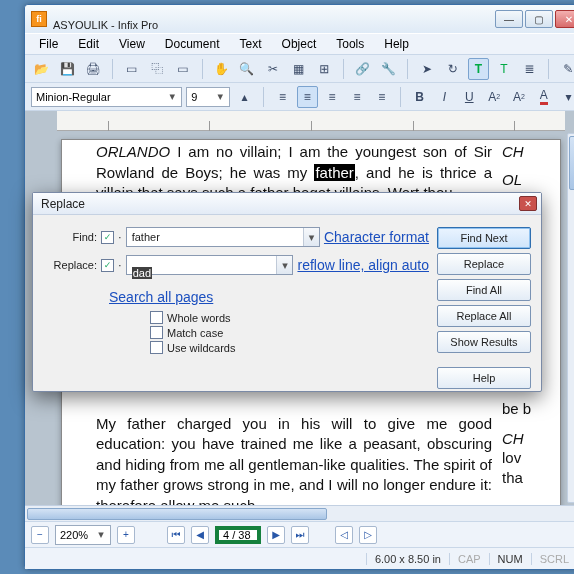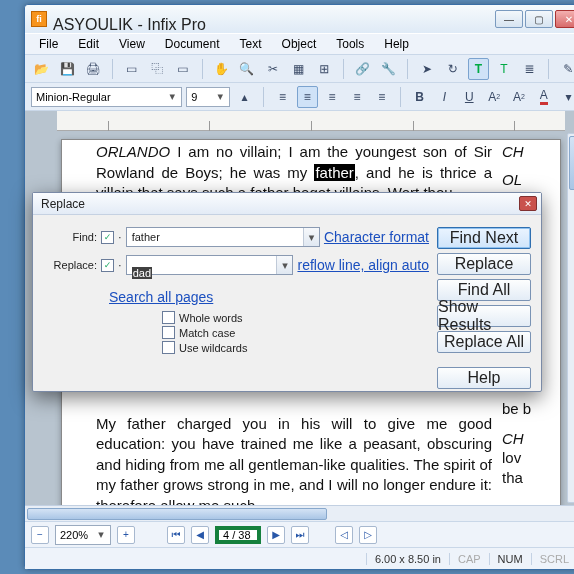--- a/index.html
+++ b/index.html
@@ -2,21 +2,21 @@
 <html><head>
 <meta charset="utf-8">
 <style>
 * { box-sizing: border-box; margin: 0; padding: 0; font-family: "Segoe UI", Tahoma, sans-serif; }
 body { background: #5b8bb8; width: 574px; height: 574px; overflow: hidden; position: relative; }
 
 
 .window { position: absolute; left: 24px; top: 4px; width: 562px; height: 566px; background: #f0f0f0; border: 1px solid #3a6ea5; border-radius: 4px; box-shadow: 0 0 6px rgba(0,0,0,.3); display: flex; flex-direction: column; }
 .titlebar { height: 28px; background: linear-gradient(#f6fafc,#dfeaf6); display: flex; align-items: center; padding: 0 2px 0 6px; border-top-left-radius: 4px; border-top-right-radius: 4px; }
 .titlebar .appicon { width: 16px; height: 16px; background: #f7941d; border: 1px solid #c06500; margin-right: 6px; display:flex; align-items:center; justify-content:center; font-size:9px; color:#fff; font-weight:bold; }
-.titlebar .title { font-size: 16px; color: #222; flex: 1; margin-top: 12px; }
+.titlebar .title { font-size: 11px; color: #222; flex: 1; margin-top: 12px; }
 .winbtns { display: flex; gap: 2px; }
 .winbtn { width: 28px; height: 18px; border: 1px solid #7a9abf; border-radius: 2px; background: linear-gradient(#f3f7fb,#d7e4f1); display:flex; align-items:center; justify-content:center; font-size:10px; color:#333; }
 .winbtn.close { background: linear-gradient(#f3b0b0,#d86b6b); color:#fff; border-color:#a33; }
 
 
 .menubar { height: 22px; background: #eef3fa; display: flex; align-items: center; padding: 0 4px; font-size: 12px; border-top: 1px solid #fff; border-bottom: 1px solid #c9d7e8; }
 .menubar span { padding: 2px 10px; cursor: default; }
 
 
 .tb { height: 28px; background: #e5edf7; border-bottom: 1px solid #c9d7e8; display: flex; align-items: center; padding: 0 6px; gap: 4px; }
@@ -47,23 +47,23 @@
 .fields { flex:1; padding-right: 8px; }
 .row { display:flex; align-items:center; gap:4px; margin-bottom:8px; }
 .row label.lbl { width:48px; text-align:right; }
 .chk { width:13px; height:13px; border:1px solid #6a7c9a; background:#fff; display:inline-flex; align-items:center; justify-content:center; font-size:9px; color:#2a6; }
 .textcombo { flex:1; height:20px; border:1px solid #8a9ab2; background:#fff; display:flex; align-items:center; padding:0 16px 0 5px; position:relative; font-size:11px;}
 .textcombo .dd { position:absolute; right:0; top:0; bottom:0; width:16px; border-left:1px solid #c0cad8; display:flex; align-items:center; justify-content:center; color:#555; background:linear-gradient(#f6f8fb,#e0e8f2); }
 .textcombo .selected { background:#404040; color:#fff; padding:0 1px;margin-top:16px; }
 .link { color:#1b4fbf; text-decoration:underline; font-size:14px; cursor:pointer; }
 .options { margin-left: 60px; margin-top: 14px; }
 .options .link { display:block; margin-bottom: 6px; }
-.opt { display:flex; align-items:center; gap:4px; margin:2px 16px;padding-left:37px; }
+.opt { display:flex; align-items:center; gap:4px; margin:2px 4px;padding-left:37px; }
 .dlgbtncol { width:94px; display:flex; flex-direction:column; gap:4px; }
-.dlgbtn { height:22px; border:1px solid #7a93b4; border-radius:2px; background:linear-gradient(#fdfefe,#e3ecf6); font-size:16px; display:flex; align-items:center; justify-content:center; }
+.dlgbtn { height:22px; border:1px solid #7a93b4; border-radius:2px; background:linear-gradient(#fdfefe,#e3ecf6); font-size:11px; display:flex; align-items:center; justify-content:center; }
 .dlgbtn.primary { border:1px solid #2f6fb0; box-shadow: inset 0 0 0 1px #8fc1ef; background:linear-gradient(#eaf4ff,#cfe4fa); }
 
 
 .hscrollbar { height:16px; background:#e8eef6; border-top:1px solid #c2d0e2; display:flex; align-items:center; }
 .hscrollbar .trk { flex:1; position:relative; height:14px; }
 .hscrollbar .th { position:absolute; top:1px; bottom:1px; left:2px; width:300px; background:linear-gradient(#d4e3f5,#aac6e6); border:1px solid #88a8cc; border-radius:2px; }
 .navbar { height:26px; background:#eef3fa; border-top:1px solid #c9d7e8; display:flex; align-items:center; padding:0 6px; gap:6px; font-size:11px; }
 .navbtn { width:18px; height:18px; border:1px solid #a7b8cf; border-radius:2px; background:#fff; display:flex;align-items:center;justify-content:center; color:#2857a8; font-size:10px; }
 .status { height:22px; background:#eef3fa; border-top:1px solid #c9d7e8; display:flex; align-items:center; font-size:11px; color:#333; padding:0 8px; }
 .status .cell { border-left:1px solid #c4d2e4; padding:0 8px; }
@@ -265,19 +265,19 @@
         <div class="opt">
             <span class="chk"></span>
             <span>Use wildcards</span>
           </div>
       </div>
     </div>
     <div class="dlgbtncol">
       <div class="dlgbtn primary">Find Next</div>
       <div class="dlgbtn">Replace</div>
       <div class="dlgbtn">Find All</div>
+      <div class="dlgbtn">Replace All</div>
       <div class="dlgbtn">Show Results</div>
-      <div class="dlgbtn">Replace All</div>
       <div style="height:6px"></div>
       <div class="dlgbtn">Help</div>
     </div>
   </div>
 </div>
 
 </body></html>

